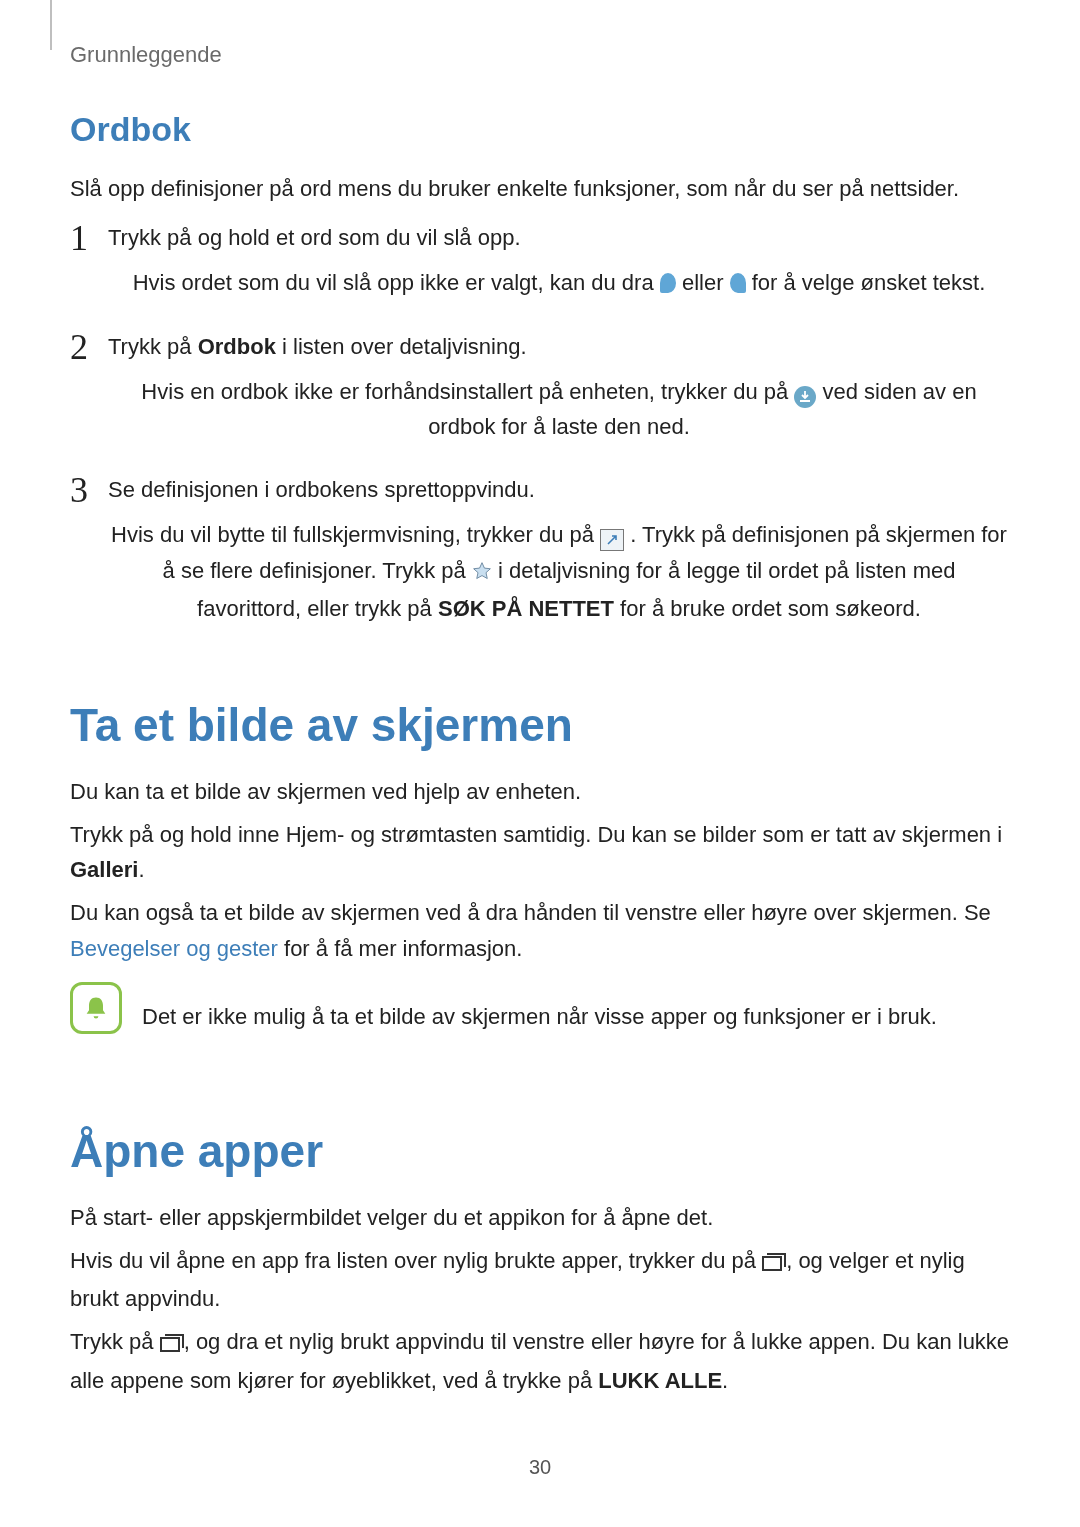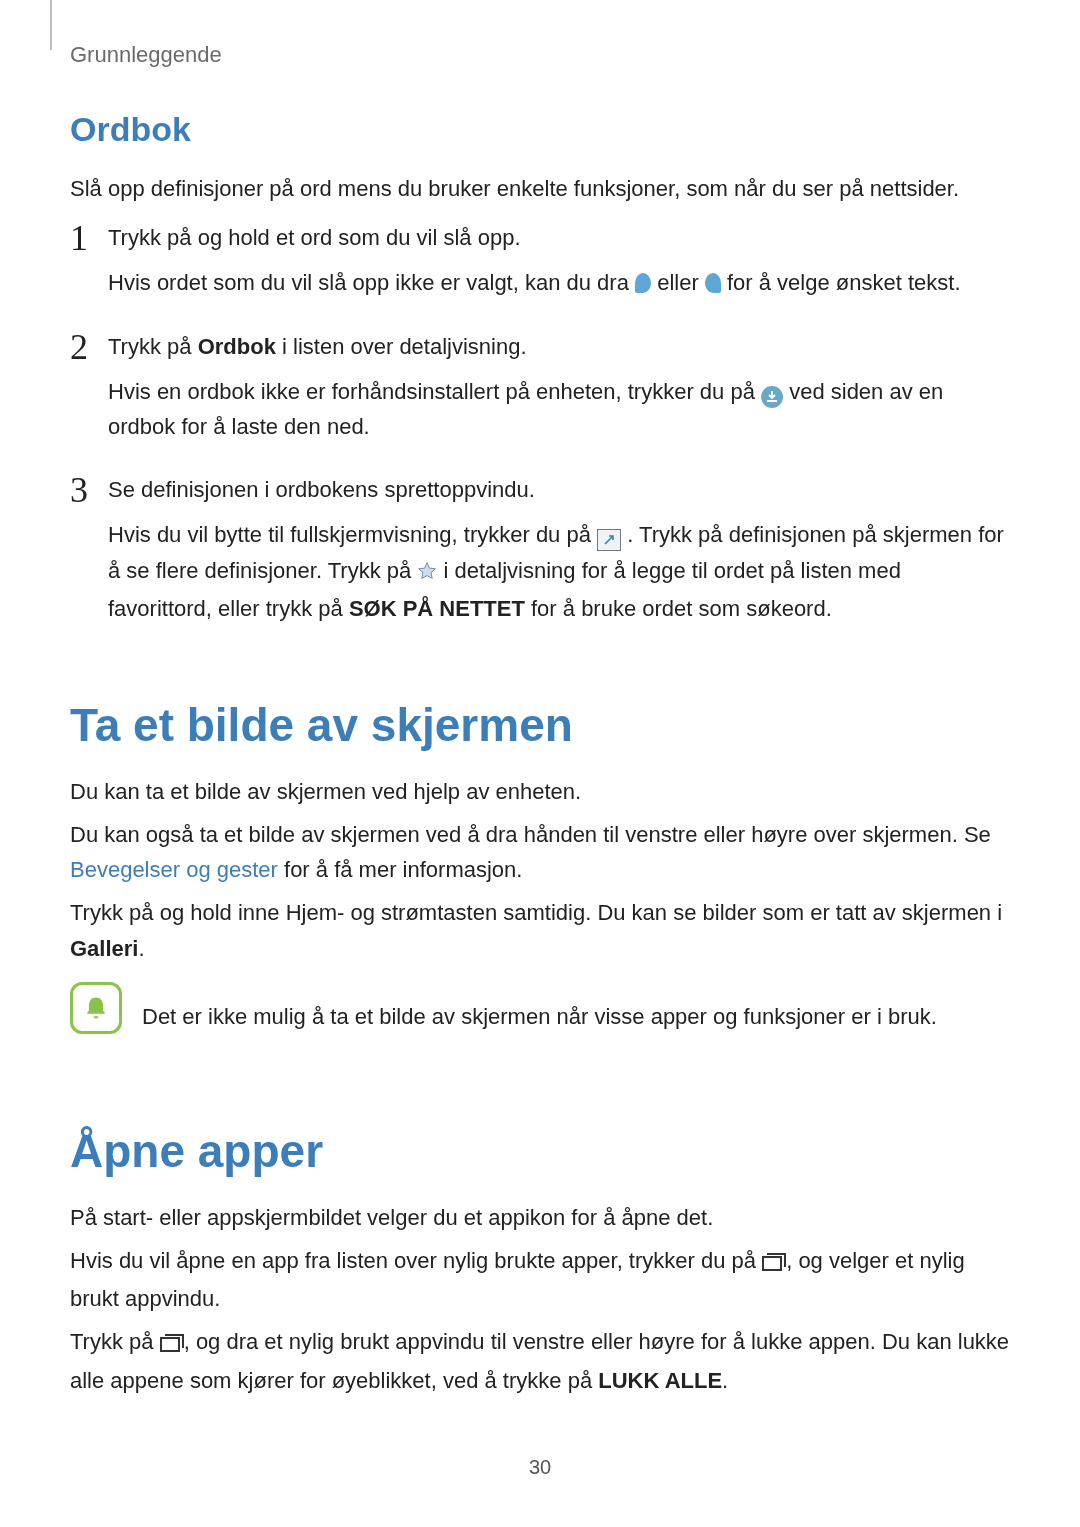--- a/index.html
+++ b/index.html
@@ -73,21 +73,21 @@
       width: 30px;
       flex-shrink: 0;
       line-height: 1.05;
       font-family: Georgia, 'Times New Roman', serif;
     }
     .step-body {
       padding-left: 8px;
       flex: 1;
     }
     .step-body p { margin-bottom: 10px; }
-    .step-body p:last-child { margin-bottom: 0; }
+    .step-body p:last-child { margin-bottom: 0; text-align: center; }
     .bold { font-weight: 700; }
     .link { color: #3d7eb8; }
     .icn {
       display: inline-block;
       vertical-align: -3px;
     }
     .teardrop {
       display: inline-block;
       width: 16px;
       height: 20px;
@@ -215,24 +215,24 @@
           <span> i detaljvisning for å legge til ordet på listen med favorittord, eller trykk på </span><span class="bold">SØK PÅ NETTET</span><span> for å bruke ordet som søkeord.</span>
         </p>
       </div>
     </div>
 
   </div>
 
   <div class="h1">Ta et bilde av skjermen</div>
   <p>Du kan ta et bilde av skjermen ved hjelp av enheten.</p>
   <p>
+    <span>Trykk på og hold inne Hjem- og strømtasten samtidig. Du kan se bilder som er tatt av skjermen i </span><span class="bold">Galleri</span><span>.</span>
+  </p>
+  <p>
     <span>Du kan også ta et bilde av skjermen ved å dra hånden til venstre eller høyre over skjermen. Se </span><span class="link">Bevegelser og gester</span><span> for å få mer informasjon.</span>
-  </p>
-  <p>
-    <span>Trykk på og hold inne Hjem- og strømtasten samtidig. Du kan se bilder som er tatt av skjermen i </span><span class="bold">Galleri</span><span>.</span>
   </p>
 
   <div class="note">
     <div class="note-icon">
       <svg width="28" height="28" viewBox="0 0 24 24">
           <path d="M12 3 C8 3 6 6 6 10 L6 14 L4 17 L20 17 L18 14 L18 10 C18 6 16 3 12 3 Z M10 19 A2 2 0 0 0 14 19" fill="#8bc34a"></path>
         </svg>
     </div>
     <p>Det er ikke mulig å ta et bilde av skjermen når visse apper og funksjoner er i bruk.</p>
   </div>

